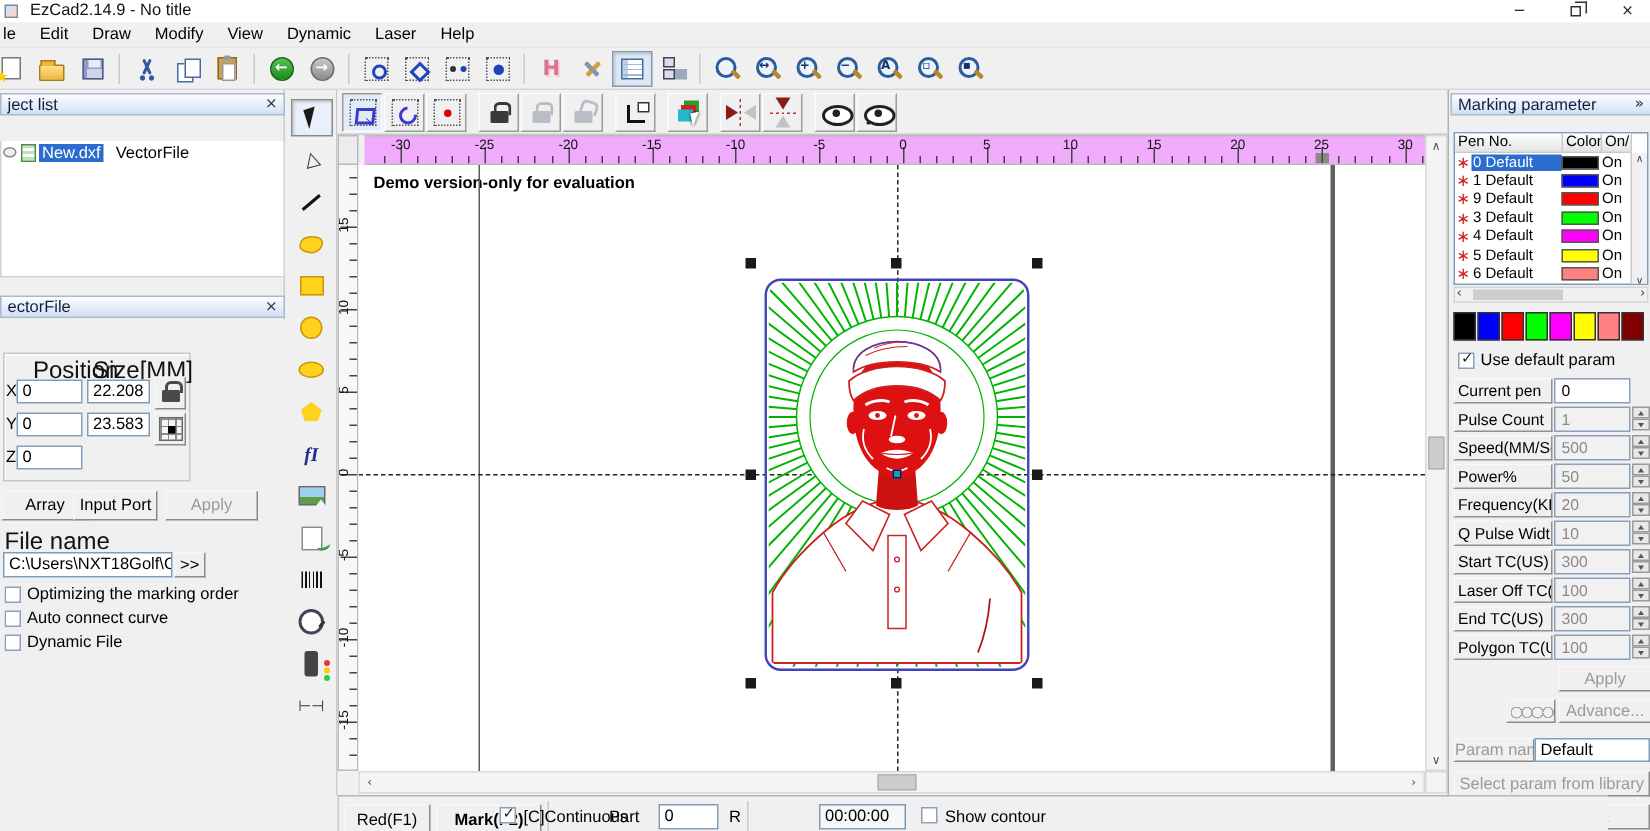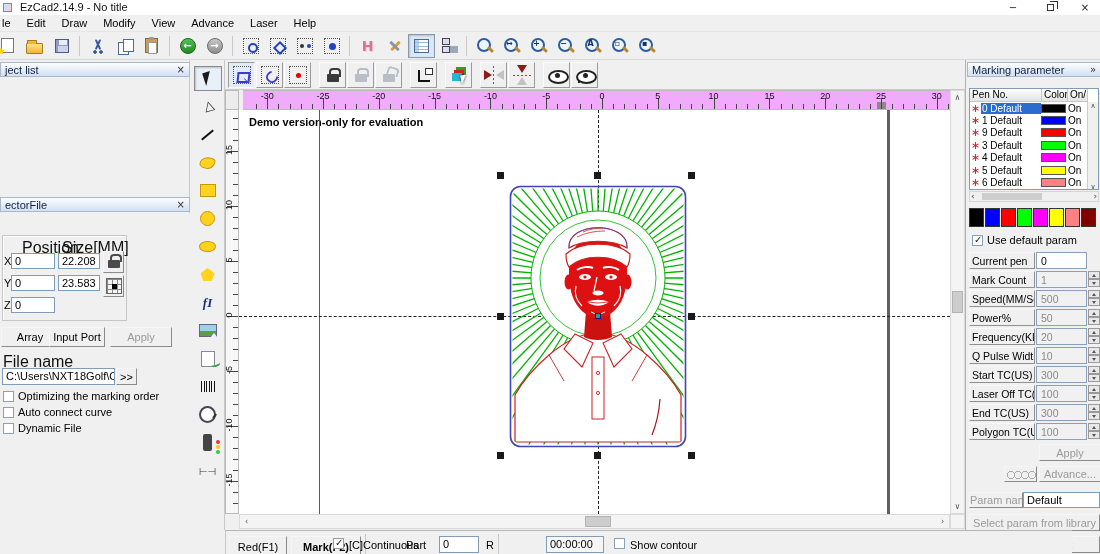--- a/index.html
+++ b/index.html
@@ -260,21 +260,21 @@
       </span>
     <span class="winbtn g" id="btn-close">×</span>
   </div>
 
   <div id="menubar">
       <span class="mitem">le</span>
       <span class="mitem">Edit</span>
       <span class="mitem">Draw</span>
       <span class="mitem">Modify</span>
       <span class="mitem">View</span>
-      <span class="mitem">Advance</span>
+      <span class="mitem">Dynamic</span>
       <span class="mitem">Laser</span>
       <span class="mitem">Help</span>
     </div>
 
   <div id="toolbar-main">
       <div class="tbtn">
         <span class="ti i-new"></span>
       </div>
       <div class="tbtn">
         <span class="ti i-open"></span>
@@ -364,20 +364,28 @@
         <span class="ti i-zoom">
           <span class="tich g">▪</span>
         </span>
       </div>
     </div>
 
   <div id="left">
     <div class="phead" id="objlist-head">
       <span>ject list</span>
       <span class="phx g">×</span>
+    </div>
+    <div id="objlist-body">
+      <div id="objrow">
+        <span class="eyeico"></span>
+        <span class="docico"></span>
+        <span class="objname">New.dxf</span>
+        <span class="objtype">VectorFile</span>
+      </div>
     </div>
 
     <div class="phead" id="vf-head">
       <span>ectorFile</span>
       <span class="phx g">×</span>
     </div>
     <div id="vf-body">
       <div class="grp" style="left:2px;top:22px;width:125px;height:86px"></div>
       <span class="grplab" style="left:22px;top:26px">Position</span>
       <span class="grplab" style="left:62px;top:26px">Size[MM]</span>
@@ -871,21 +879,21 @@
     <div id="usedef">
       <span class="cbx on"></span>
       <span>Use default param</span>
     </div>
     <div id="params">
         <div class="prow">
           <span class="plabel">Current pen</span>
           <span class="pval editable">0</span>
         </div>
         <div class="prow">
-          <span class="plabel">Mark Count</span>
+          <span class="plabel">Pulse Count</span>
           <span class="pval">1</span>
           <span class="pspin">
             <i class="spup"></i>
             <i class="spdn"></i>
           </span>
         </div>
         <div class="prow">
           <span class="plabel">Speed(MM/Second</span>
           <span class="pval">500</span>
           <span class="pspin">

